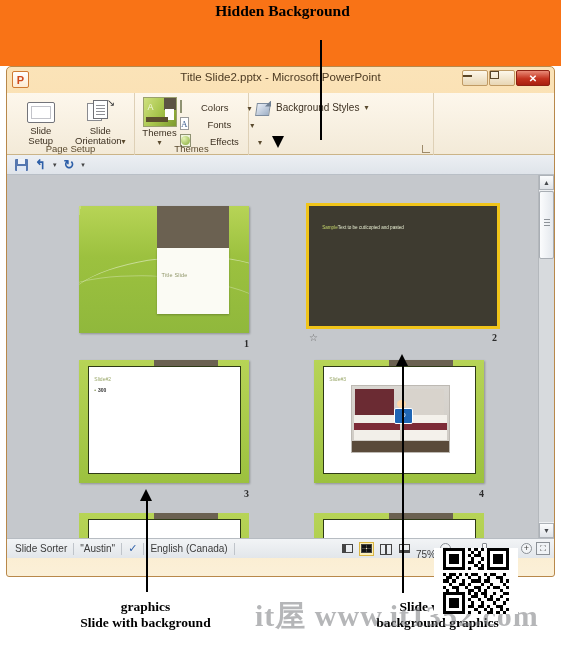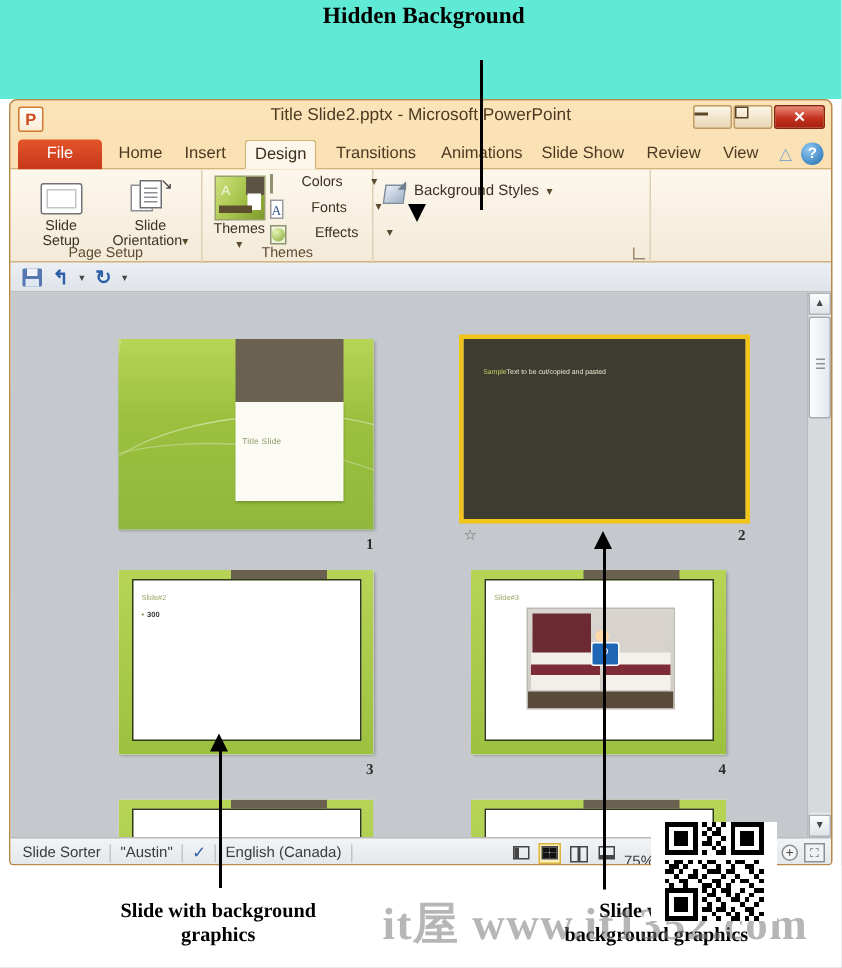--- a/index.html
+++ b/index.html
@@ -8,21 +8,21 @@
     width:561px; height:645px;
     background:#ffffff;
     font-family:"Liberation Sans", sans-serif;
     overflow:hidden;
     position:relative;
   }
 
   
   #top-annotation {
     position:absolute; left:0; top:0; width:561px; height:66px;
-    background:#5eead4;
+    background:#f97316;
   }
   .callout-text {
     font-family:"Liberation Serif", serif;
     font-weight:bold;
     color:#000;
     text-align:center;
     line-height:1.18;
   }
   #top-callout {
     position:absolute; left:160px; top:2px; width:245px;
@@ -159,21 +159,21 @@
     width:34px; height:30px; margin:0 auto;
     border:1px solid #9aa06e;
     background:linear-gradient(120deg,#cfe07e,#a8c64d 48%,#7e9a2e);
     position:relative; overflow:hidden;
   }
   .theme-swatch .blk { position:absolute; right:0; top:0; width:12px; height:12px; background:#5d5444; }
   .theme-swatch .wht { position:absolute; right:2px; top:11px; width:9px; height:11px; background:#fff; }
   .theme-swatch .bar { position:absolute; left:2px; bottom:4px; width:22px; height:5px; background:#5c4f2e; }
   .theme-swatch .ltr { position:absolute; left:4px; top:4px; font-size:9px; color:#f2f7dd; }
   .themes-small { width:64px; padding-top:1px; }
-  .srow { display:flex; align-items:flex-start; height:17px; gap:19px; }
+  .srow { display:flex; align-items:flex-end; height:17px; gap:19px; }
   .srow .lbl { font-size:9.5px; color:#3d3122; }
   .sw-colors {
     width:13px; height:13px; background:
       linear-gradient(to right,#6f8f3a 50%,#3c3a2a 50%) top/100% 50% no-repeat,
       linear-gradient(to right,#c6d98a 50%,#8aa84a 50%) bottom/100% 50% no-repeat;
     border:1px solid #8f9272;
   }
   .sw-fonts {
     width:13px; height:13px; border:1px solid #9a9a9a; background:#fff;
     font-size:9px; color:#3f5f8f; text-align:center; line-height:12px; font-family:"Liberation Serif",serif;
@@ -441,35 +441,20 @@
         </div>
       <div class="win-btn">
           <span class="max-glyph"></span>
         </div>
       <div class="win-btn close">
           <i>✕</i>
         </div>
     </div>
   </div>
 
-  <div id="tab-strip">
-    <div id="tab-file">File</div>
-    <div class="tab" style="left:66px">Home</div>
-    <div class="tab" style="left:110px">Insert</div>
-    <div class="tab active" style="left:156px">Design</div>
-    <div class="tab" style="left:211px">Transitions</div>
-    <div class="tab" style="left:281px">Animations</div>
-    <div class="tab" style="left:348px">Slide Show</div>
-    <div class="tab" style="left:418px">Review</div>
-    <div class="tab" style="left:469px">View</div>
-    <div id="help-icons">
-      <span class="cloud-ic">△</span>
-      <span class="help-circ">?</span>
-    </div>
-  </div>
 
   <div id="ribbon">
 
     <div class="rgroup" id="grp-pagesetup">
       <div class="big-btn">
         <div class="ic">
             <span class="icon-page"></span>
           </div>
         <div class="lbl">Slide</div>
         <div class="lbl">Setup</div>
@@ -651,22 +636,22 @@
       </span>
       <span class="zbtn">+</span>
       <span class="fitbtn">⛶</span>
     </span>
   </div>
 
 </div>
 
 <div id="bottom-annotation">
   <div id="cap-left" class="callout-text">
+    <div>graphics</div>
     <div>Slide with background</div>
-    <div>graphics</div>
   </div>
   <div id="cap-right" class="callout-text">
     <div>Slide without</div>
     <div>background graphics</div>
   </div>
 </div>
 
 <div class="leader" id="top-leader"></div>
 <div class="arrowhead" style="left:272px; top:136px; transform:rotate(180deg);"></div>
 

